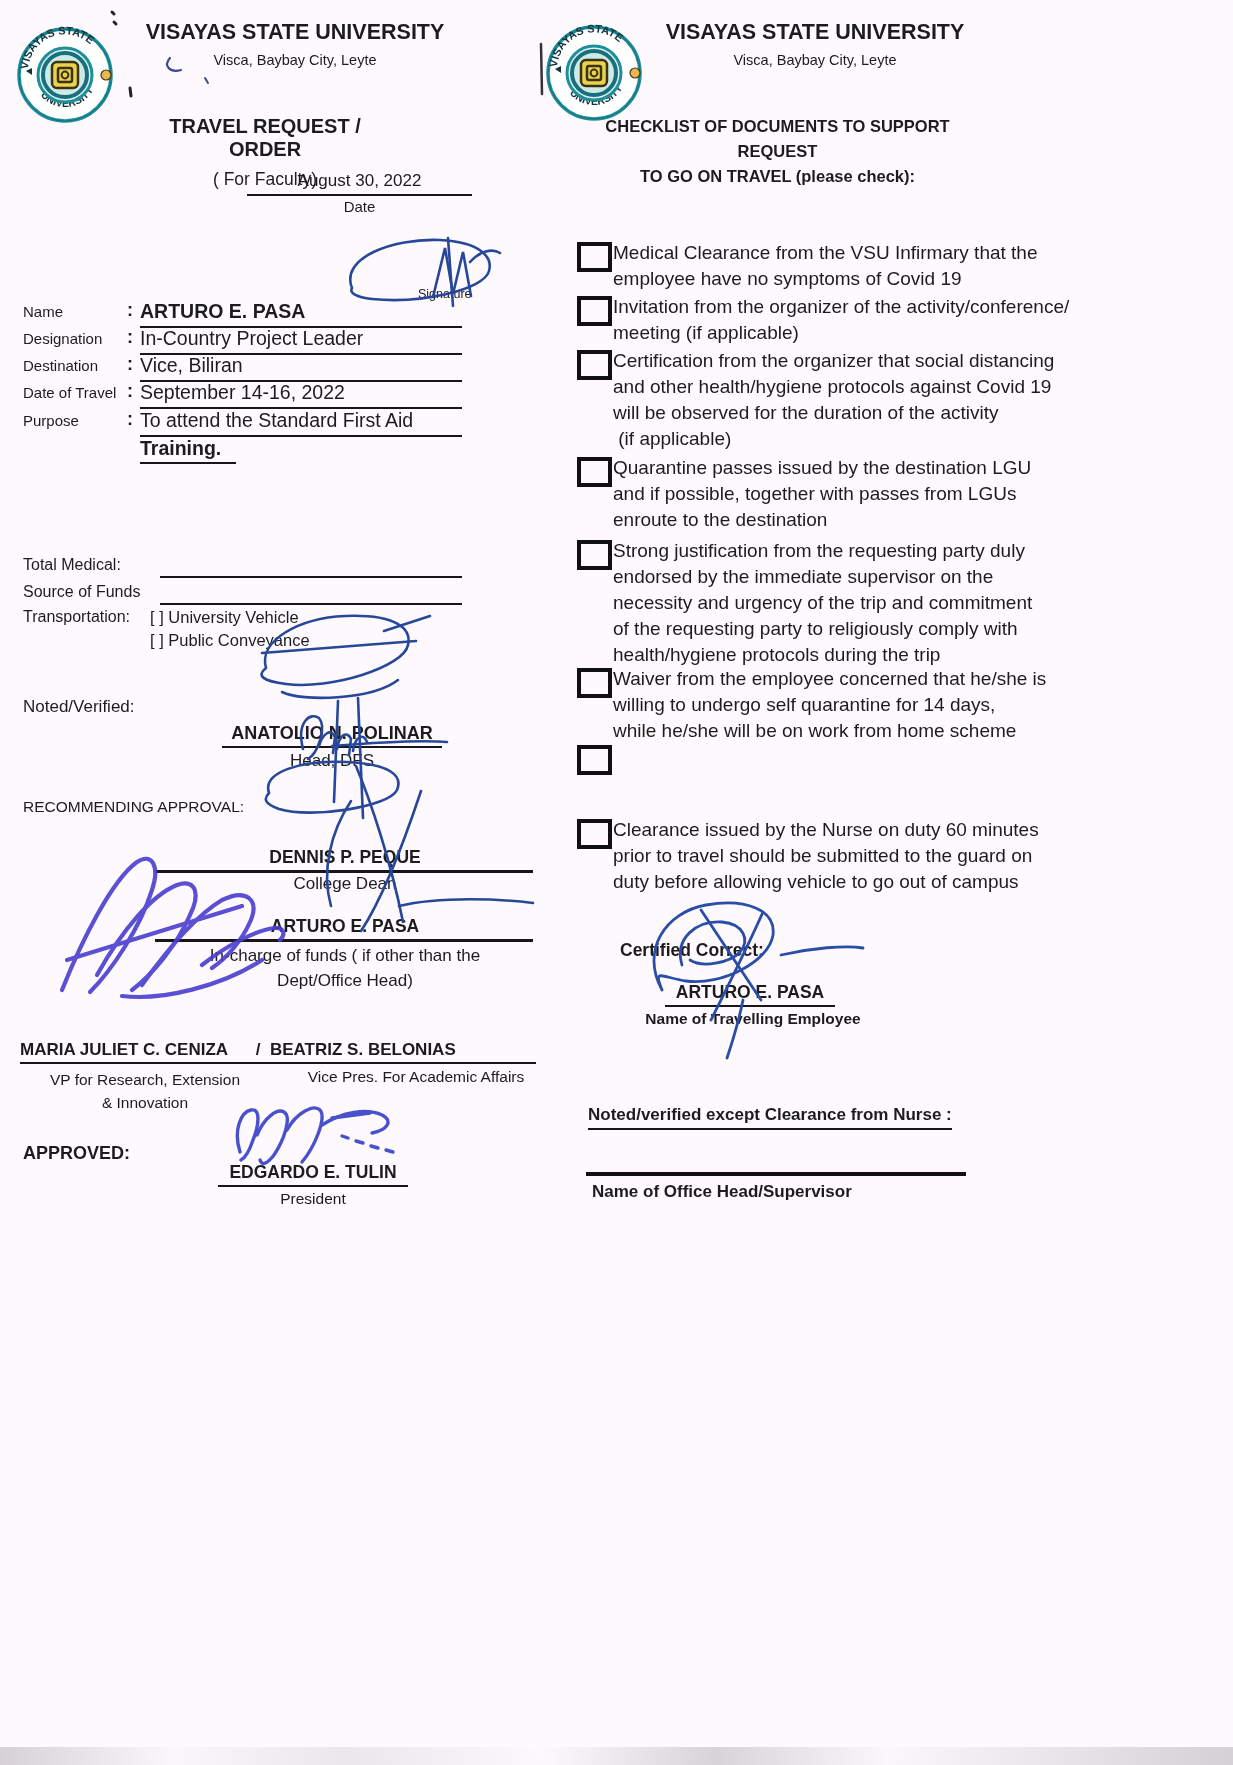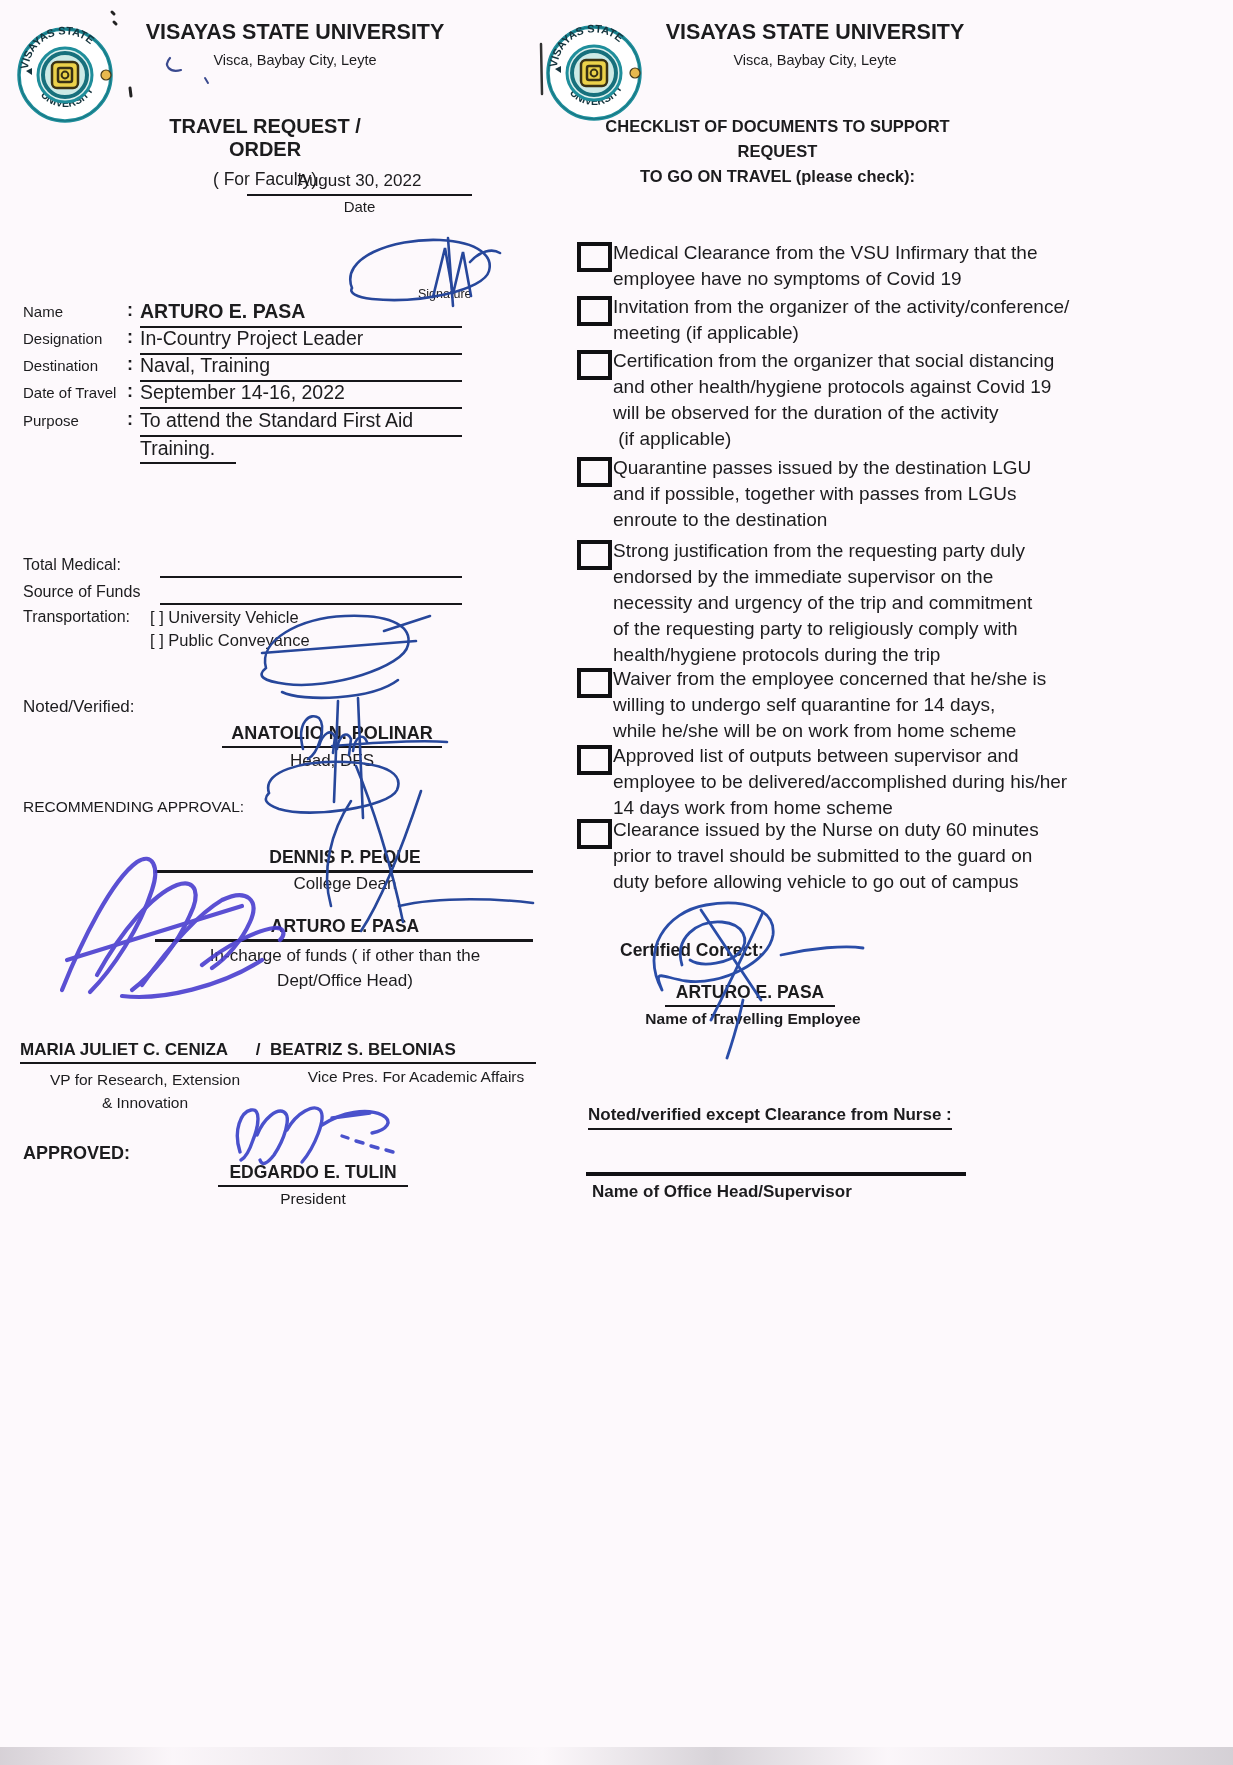--- a/index.html
+++ b/index.html
@@ -74,33 +74,33 @@
     <span class="field-value b">ARTURO E. PASA</span>
   </div>
   <div class="field-row" style="top:327px;">
     <span class="field-label">Designation</span>
     <span class="field-colon">:</span>
     <span class="field-value">In-Country Project Leader</span>
   </div>
   <div class="field-row" style="top:354px;">
     <span class="field-label">Destination</span>
     <span class="field-colon">:</span>
-    <span class="field-value">Naval, Training</span>
+    <span class="field-value">Vice, Biliran</span>
   </div>
   <div class="field-row" style="top:381px;">
     <span class="field-label">Date of Travel</span>
     <span class="field-colon">:</span>
     <span class="field-value">September 14-16, 2022</span>
   </div>
   <div class="field-row" style="top:409px;">
     <span class="field-label">Purpose</span>
     <span class="field-colon">:</span>
     <span class="field-value">To attend the Standard First Aid</span>
   </div>
-  <div class="abs ul" style="left:140px; top:437px; width:96px; font-size:19.5px; padding-bottom:2px;">Training.</div>
+  <div class="abs ul" style="left:140px; top:437px; width:96px; font-size:19.5px; padding-bottom:2px;font-weight:bold;">Training.</div>
 
   <div class="abs" style="left:418px; top:287px; font-size:12.5px;">Signature</div>
 
   <div class="abs" style="left:23px; top:556px; font-size:16px;">Total Medical:</div>
   <div class="blank-line" style="left:160px; top:556px; width:302px; height:20px;"></div>
   <div class="abs" style="left:23px; top:583px; font-size:16px;">Source of Funds</div>
   <div class="blank-line" style="left:160px; top:583px; width:302px; height:20px;"></div>
   <div class="abs" style="left:23px; top:608px; font-size:16px;">Transportation:</div>
   <div class="abs" style="left:150px; top:608px; font-size:16.5px;">[ ] University Vehicle</div>
   <div class="abs" style="left:150px; top:631px; font-size:16.5px;">[ ] Public Conveyance</div>
@@ -181,23 +181,20 @@
 necessity and urgency of the trip and commitment
 of the requesting party to religiously comply with
 health/hygiene protocols during the trip</div>
 
   <div class="chk-box" style="top:668px;"></div>
   <div class="chk-item-text" style="top:666px;">Waiver from the employee concerned that he/she is
 willing to undergo self quarantine for 14 days,
 while he/she will be on work from home scheme</div>
 
   <div class="chk-box" style="top:745px;"></div>
-  <div class="chk-item-text" style="top:743px;">Approved list of outputs between supervisor and
-employee to be delivered/accomplished during his/her
-14 days work from home scheme</div>
 
   <div class="chk-box" style="top:819px;"></div>
   <div class="chk-item-text" style="top:817px;">Clearance issued by the Nurse on duty 60 minutes
 prior to travel should be submitted to the guard on
 duty before allowing vehicle to go out of campus</div>
 
   <div class="abs b" style="left:620px; top:940px; font-size:17.5px;">Certified Correct:</div>
   <div class="abs ctr b ul" style="left:665px; top:982px; width:170px; font-size:17.5px; padding-bottom:2px;">ARTURO E. PASA</div>
   <div class="abs ctr b" style="left:638px; top:1010px; width:230px; font-size:15.5px;">Name of Travelling Employee</div>
 

